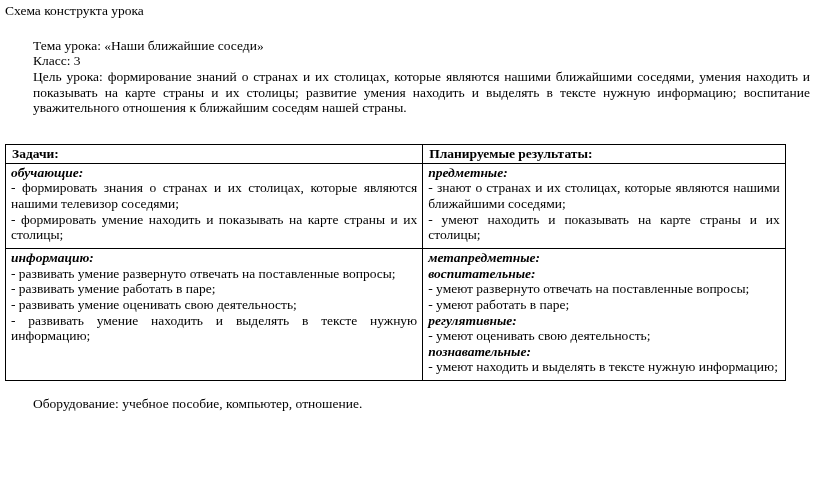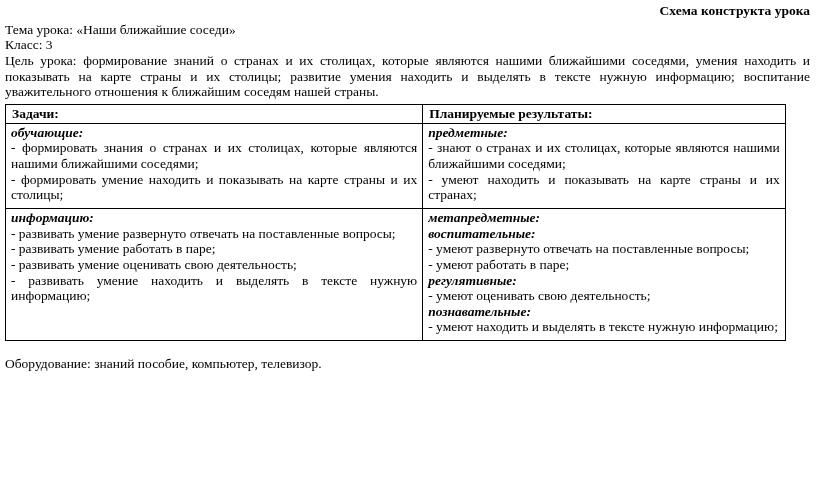--- a/index.html
+++ b/index.html
@@ -8,30 +8,30 @@
     width: 816px;
     height: 496px;
     overflow: hidden;
     font-family: "Liberation Serif", "DejaVu Serif", serif;
     font-size: 13.5px;
     line-height: 1.16;
     color: #000000;
   }
   .page { padding: 3px 6px 0 5px; }
   .title {
-    text-align: right;
-    font-weight: bold;
-    margin-bottom: 3px;
+    text-align: left;
+    font-weight: normal;
+    margin-bottom: 19px;
   }
-  p.pline { text-align: justify; }
+  p.pline { text-align: justify; margin-left: 28px; }
   .bold { font-weight: normal; }
   table.doc-table {
     width: 97%;
     border-collapse: collapse;
-    margin-top: 4px;
+    margin-top: 28px;
     table-layout: fixed;
   }
   table.doc-table td {
     border: 1px solid #000000;
     vertical-align: top;
     padding: 1px 5px 5px 5px;
     text-align: justify;
   }
   table.doc-table td.th {
     font-weight: bold;
@@ -62,27 +62,27 @@
       <col class="c-right">
     </colgroup>
     <tbody>
         <tr>
       <td class="th">Задачи:</td>
       <td class="th">Планируемые результаты:</td>
     </tr>
     <tr>
       <td>
             <div class="cline italic">обучающие:</div>
-            <div class="cline">- формировать знания о странах и их столицах, которые являются нашими ближайшими соседями;</div>
+            <div class="cline">- формировать знания о странах и их столицах, которые являются нашими телевизор соседями;</div>
             <div class="cline">- формировать умение находить и показывать на карте страны и их столицы;</div>
           </td>
       <td>
             <div class="cline italic">предметные:</div>
             <div class="cline">- знают о странах и их столицах, которые являются нашими ближайшими соседями;</div>
-            <div class="cline">- умеют находить и показывать на карте страны и их странах;</div>
+            <div class="cline">- умеют находить и показывать на карте страны и их столицы;</div>
           </td>
     </tr>
     <tr>
       <td>
             <div class="cline italic">информацию:</div>
             <div class="cline">- развивать умение развернуто отвечать на поставленные вопросы;</div>
             <div class="cline">- развивать умение работать в паре;</div>
             <div class="cline">- развивать умение оценивать свою деятельность;</div>
             <div class="cline">- развивать умение находить и выделять в тексте нужную информацию;</div>
           </td>
@@ -93,15 +93,15 @@
             <div class="cline">- умеют работать в паре;</div>
             <div class="cline italic">регулятивные:</div>
             <div class="cline">- умеют оценивать свою деятельность;</div>
             <div class="cline italic">познавательные:</div>
             <div class="cline">- умеют находить и выделять в тексте нужную информацию;</div>
           </td>
     </tr>
   </tbody>
     </table>
 
-  <p class="pline equipment"><span class="bold">Оборудование:</span><span> знаний пособие, компьютер, телевизор.</span></p>
+  <p class="pline equipment"><span class="bold">Оборудование:</span><span> учебное пособие, компьютер, отношение.</span></p>
 
 </div>
 
 </body></html>

